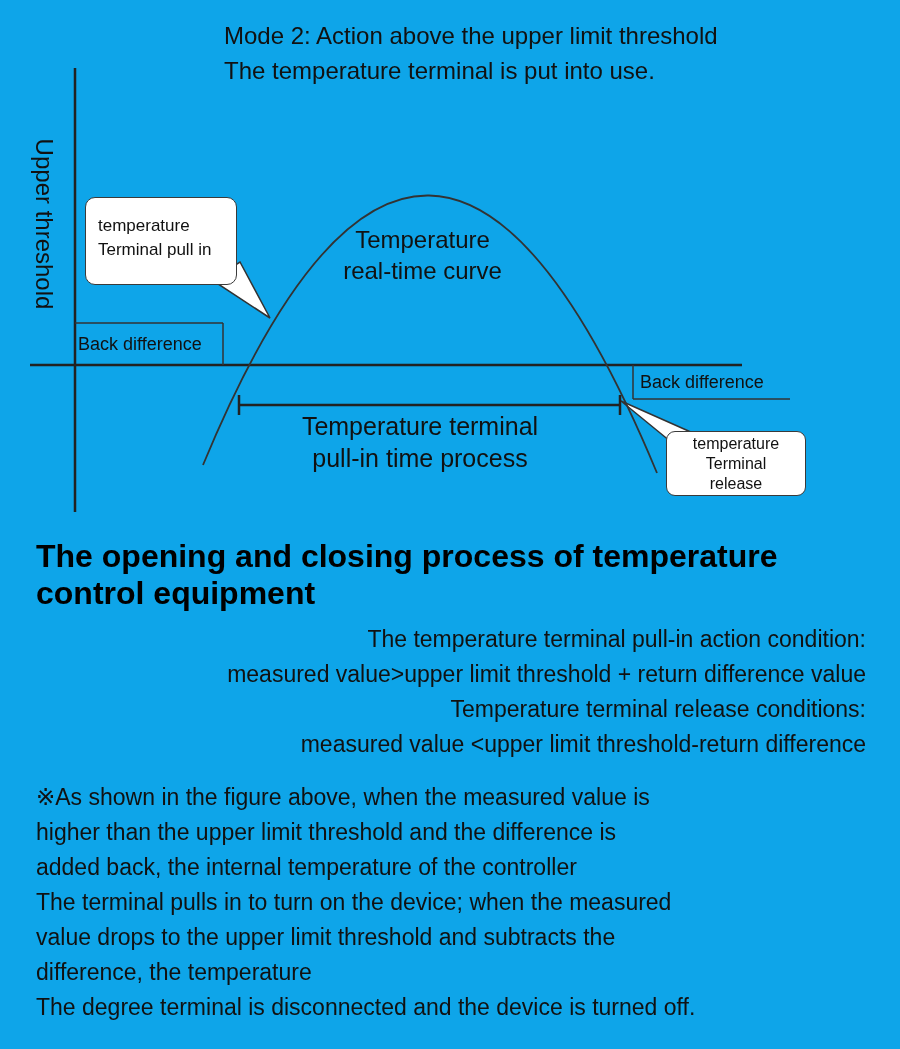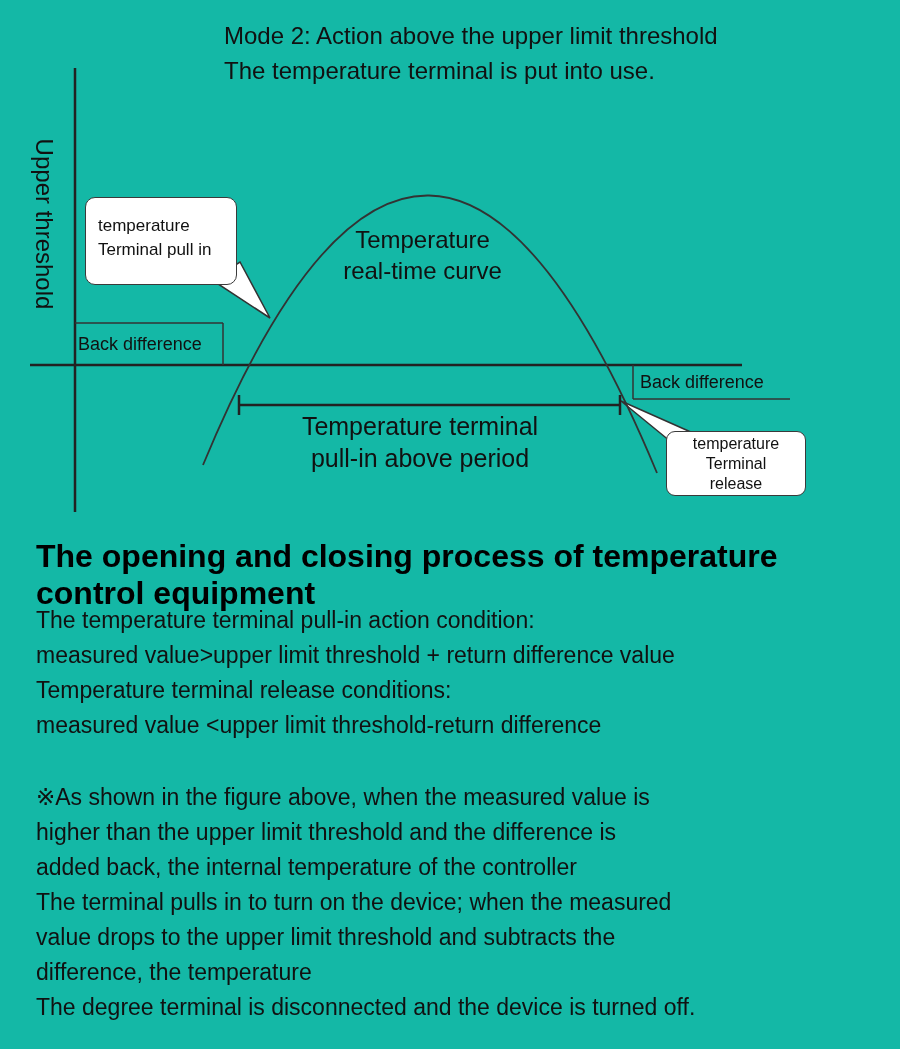--- a/index.html
+++ b/index.html
@@ -1,19 +1,19 @@
 <!DOCTYPE html>
 <html><head>
 <meta charset="utf-8">
 <style>
   html,body{margin:0;padding:0;background:#fff;}
   .page{
     position:relative;
     width:900px;height:1049px;
-    background:#14b8a6;
+    background:#0ea5e9;
     font-family:"Liberation Sans","DejaVu Sans",sans-serif;
     color:#111;
     overflow:hidden;
   }
   .pre{white-space:pre-line;}
   .title{
     position:absolute;left:224px;top:18px;
     font-size:24px;line-height:35px;color:#111;
   }
   .diagram{position:absolute;left:0;top:0;width:900px;height:530px;}
@@ -55,21 +55,21 @@
     font-size:16px;line-height:20px;padding-top:2px;
   }
   .heading{
     position:absolute;left:36px;top:538px;width:820px;
     font-size:32px;line-height:37px;font-weight:bold;color:#000;
   }
   .para{
     position:absolute;left:36px;width:830px;
     font-size:23px;line-height:35px;color:#111;
   }
-  .para.conditions{top:603px;}
+  .para.conditions{top:622px;text-align:right;}
   .para.note{top:780px;}
 </style>
 </head>
 <body>
 
 <div class="page">
 
   <div class="title pre">Mode 2: Action above the upper limit threshold
 The temperature terminal is put into use.</div>
 
@@ -99,21 +99,21 @@
 
     <div class="callout callout-pullin pre">temperature
 Terminal pull in</div>
 
     <div class="back-diff-left pre">Back difference</div>
 
     <div class="curve-label pre">Temperature
 real-time curve</div>
 
     <div class="period-label pre">Temperature terminal
-pull-in above period</div>
+pull-in time process</div>
 
     <div class="back-diff-right pre">Back difference</div>
 
     <div class="callout callout-release pre">temperature
 Terminal
 release</div>
   </div>
 
   <div class="heading pre">The opening and closing process of temperature
 control equipment</div>

